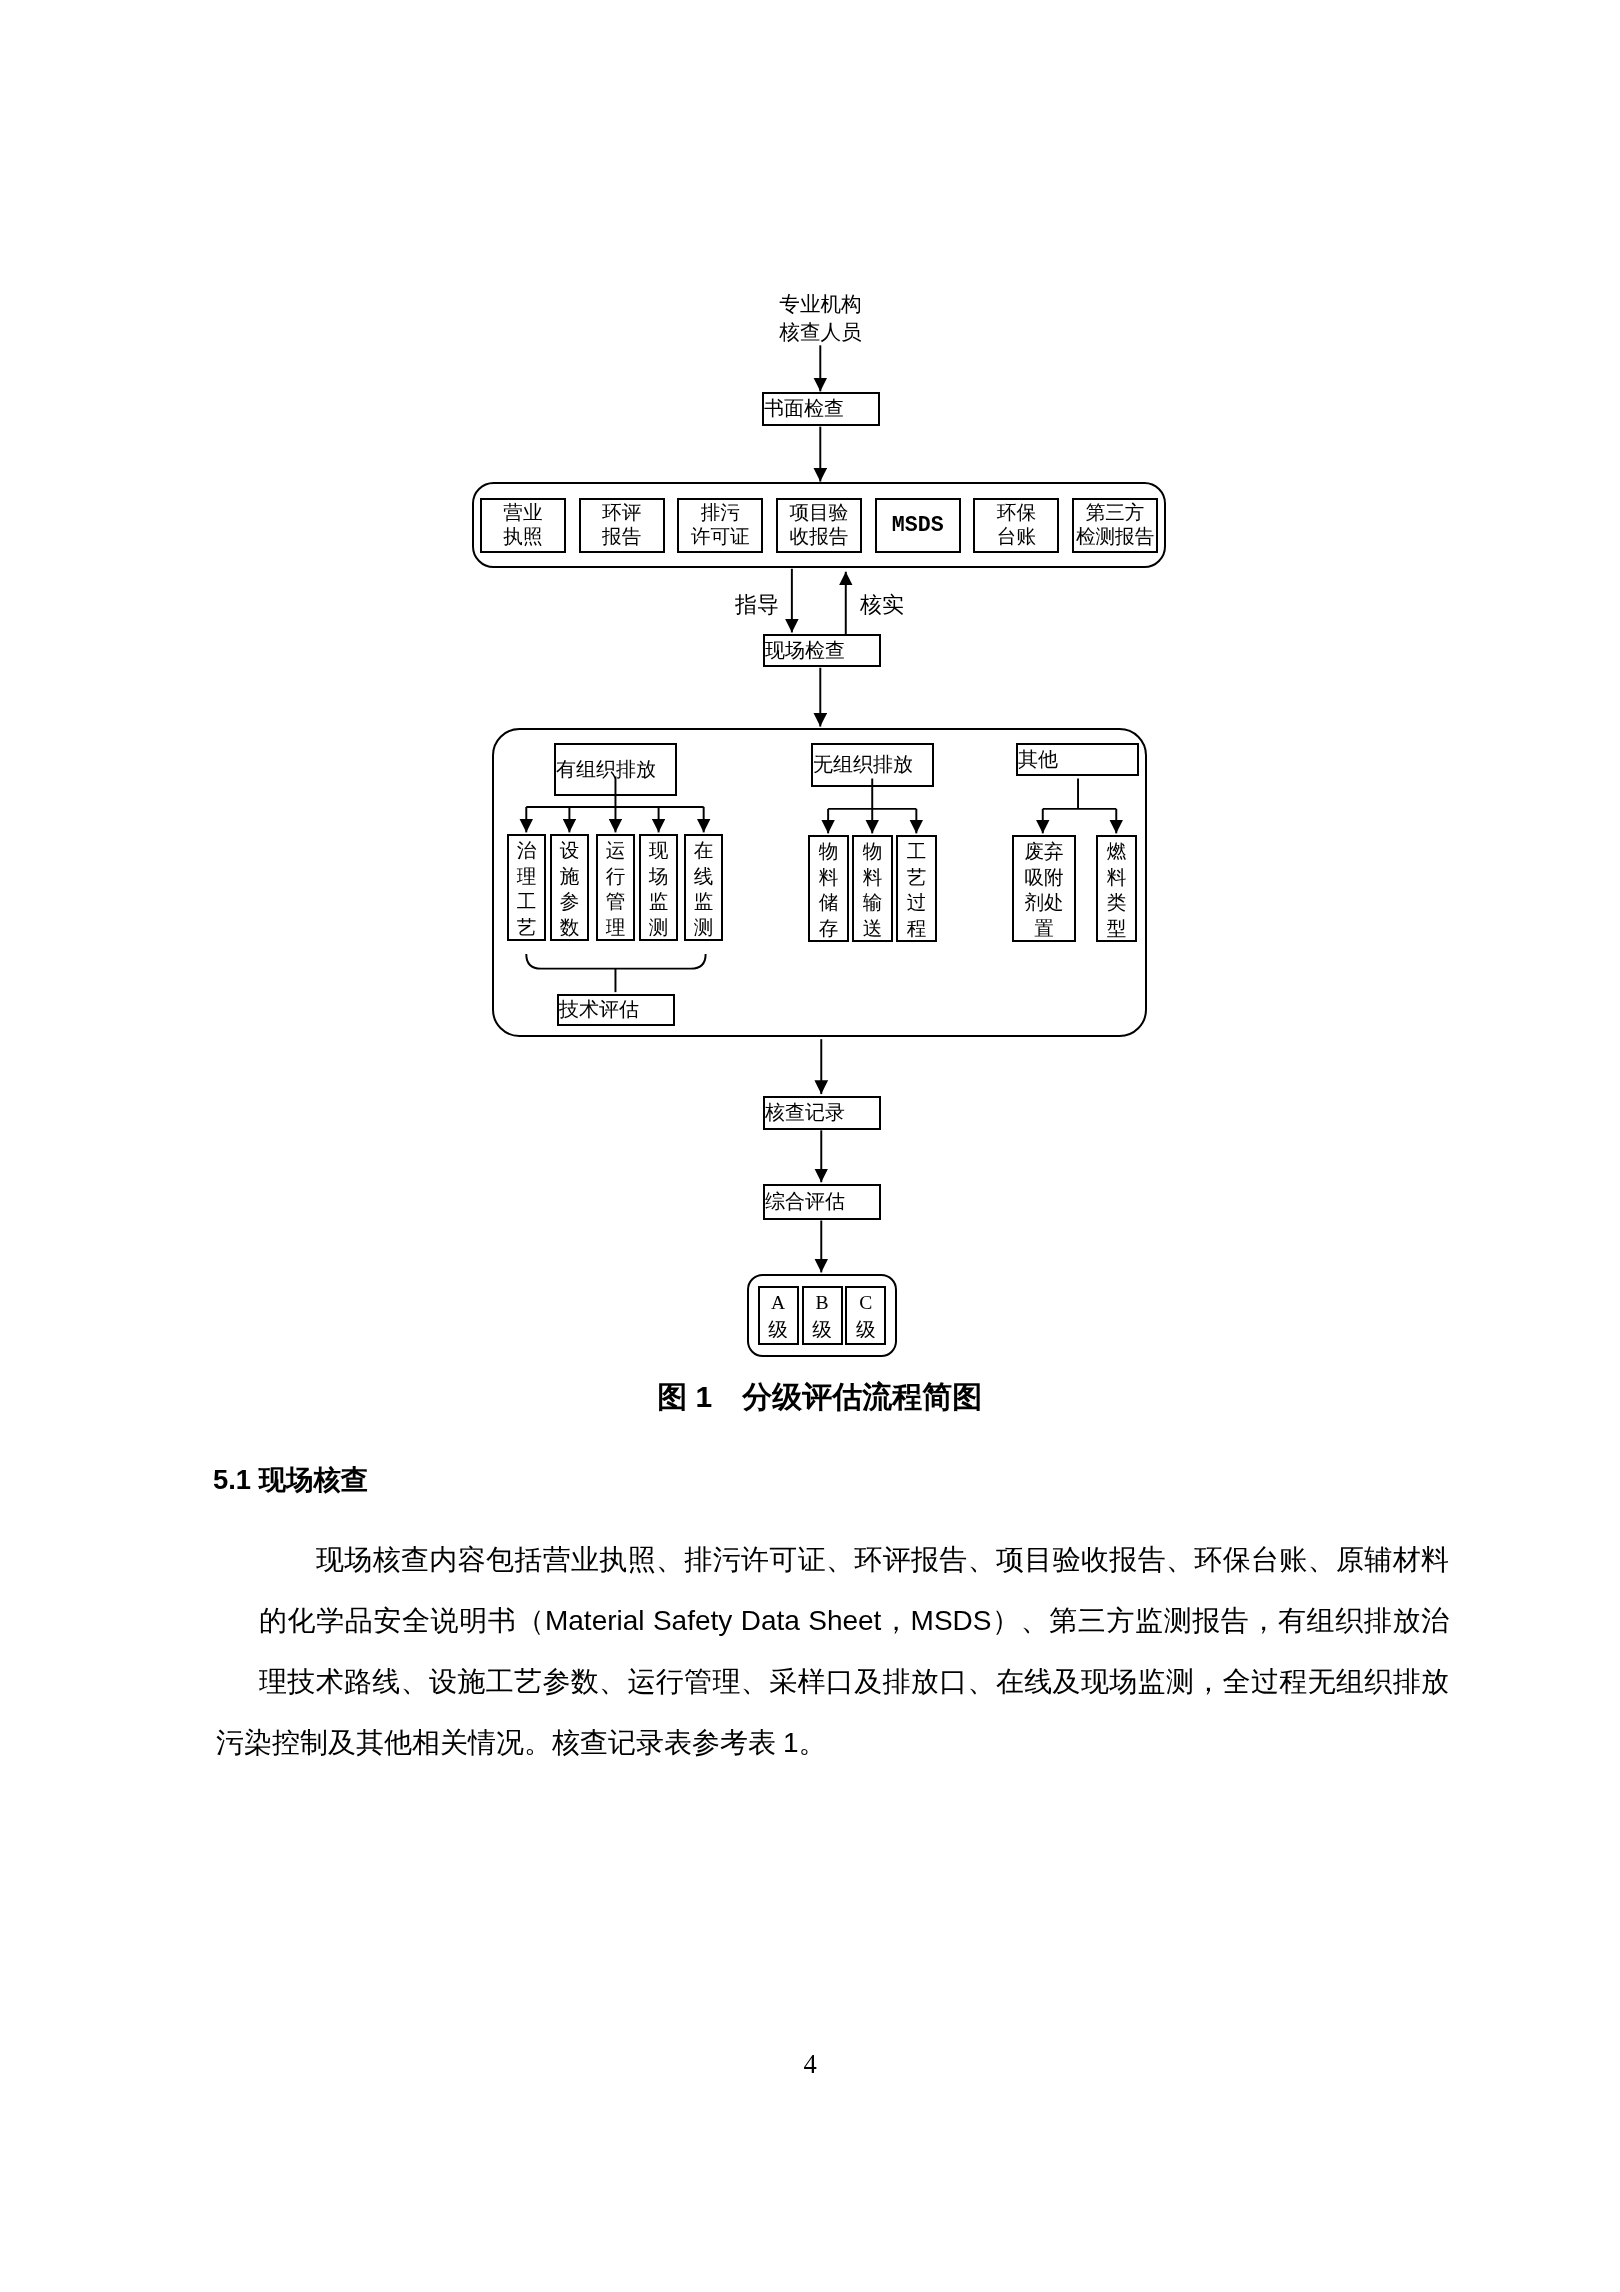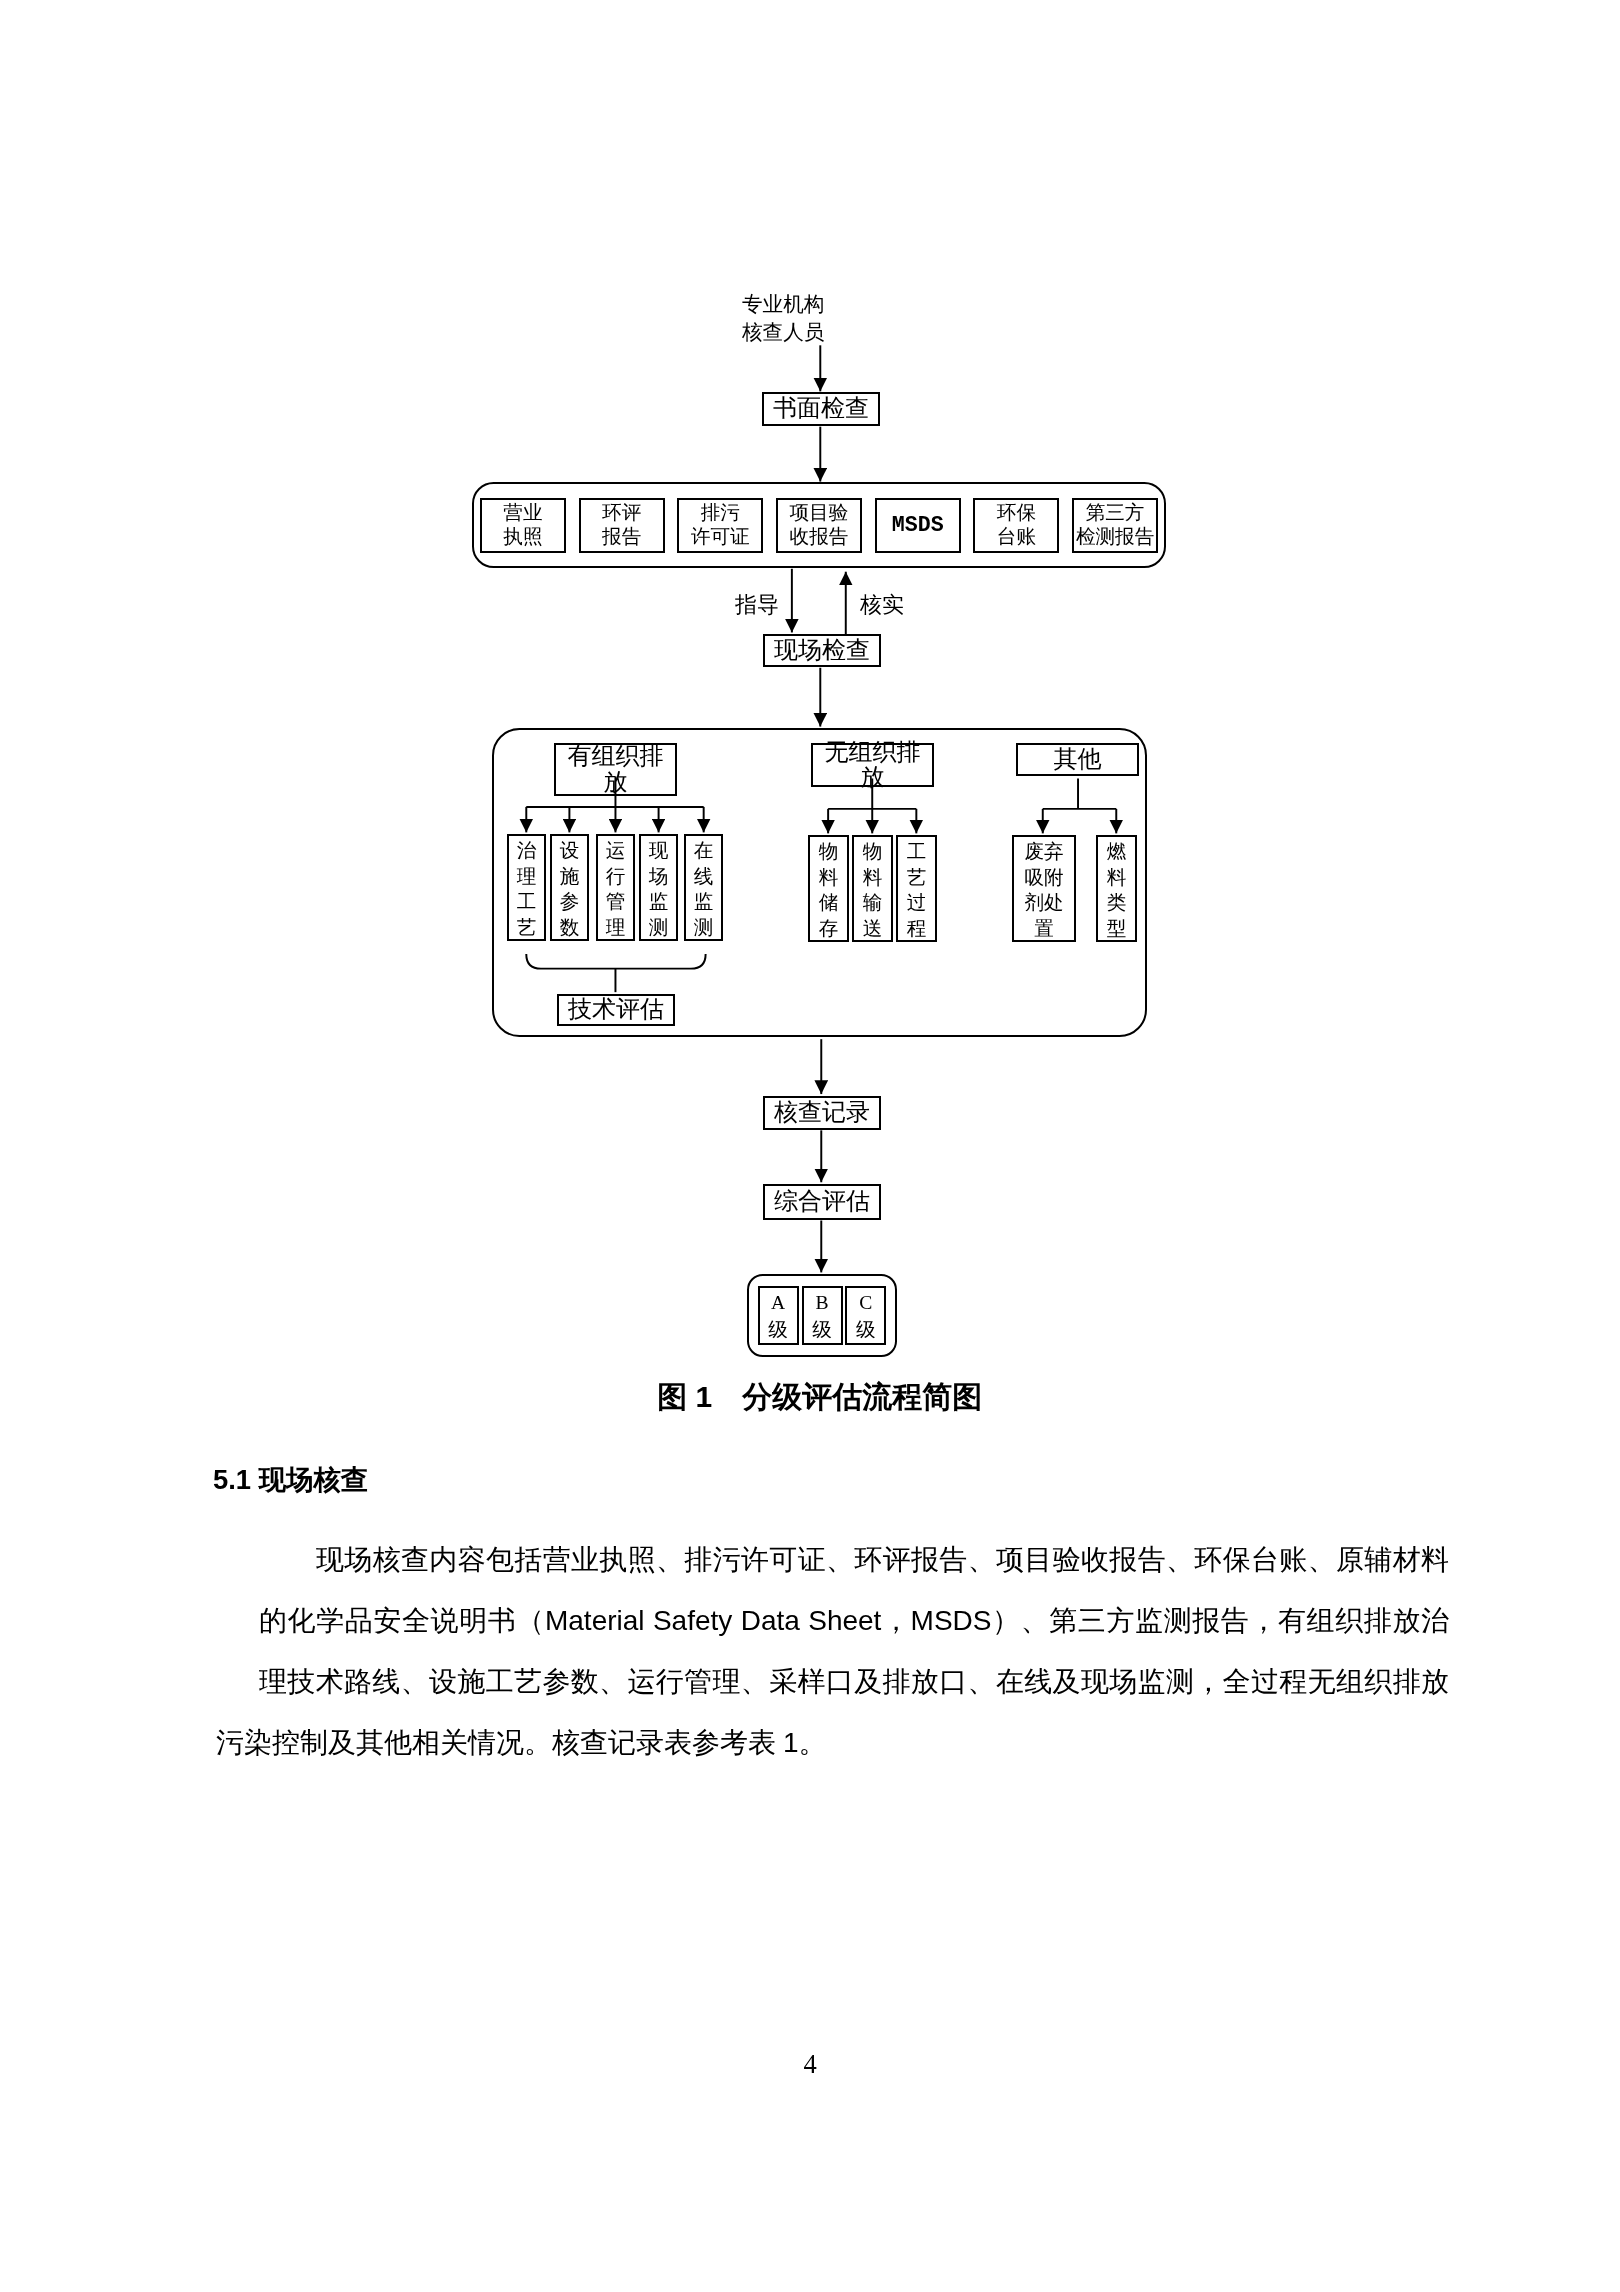--- a/index.html
+++ b/index.html
@@ -3,22 +3,22 @@
 <meta charset="utf-8">
 <style>
   html,body{margin:0;padding:0;}
   body{
     width:1620px;height:2293px;background:#ffffff;position:relative;
     font-family:"Liberation Serif","DejaVu Serif",serif;color:#000;
   }
   
   .fbox{
     position:absolute;box-sizing:border-box;border:2px solid #000;
-    display:flex;align-items:center;justify-content:center;text-align:center;
-    font-size:24px;line-height:25.5px;background:transparent;
+    display:flex;align-items:center;justify-content:flex-start;text-align:center;
+    font-size:20px;line-height:25.5px;background:transparent;
   }
   .bold{border-width:2.9px;}
   .doc-row{
     position:absolute;left:472px;top:482px;width:694px;height:86px;
     border:2px solid #000;border-radius:21.6px;box-sizing:border-box;
     display:flex;align-items:center;justify-content:center;gap:12.7px;
   }
   .doc{
     width:86px;height:55px;border:2px solid #000;box-sizing:border-box;
     display:flex;flex-direction:column;align-items:center;justify-content:center;
@@ -29,21 +29,21 @@
     position:absolute;left:492px;top:728px;width:655px;height:309px;
     border:2px solid #000;border-radius:27.4px;box-sizing:border-box;
   }
   .vchild{
     position:absolute;border:2px solid #000;box-sizing:border-box;
     font-size:19.6px;line-height:25.5px;text-align:center;
     word-break:break-all;line-break:anywhere;padding-top:2px;
   }
   .edge-label{position:absolute;font-size:22px;line-height:23.5px;}
   .actor{
-    position:absolute;left:742px;top:290px;width:157px;text-align:left;
+    position:absolute;left:742px;top:290px;width:157px;text-align:center;
     font-size:20.6px;line-height:28px;
   }
   .abc-container{
     position:absolute;left:747px;top:1274px;width:150px;height:83px;
     border:2px solid #000;border-radius:15.7px;box-sizing:border-box;
     display:flex;align-items:center;justify-content:center;gap:2.9px;
   }
   .grade{
     width:41px;height:59px;border:2px solid #000;box-sizing:border-box;
     text-align:center;font-size:19.6px;line-height:26.5px;padding-top:2px;

